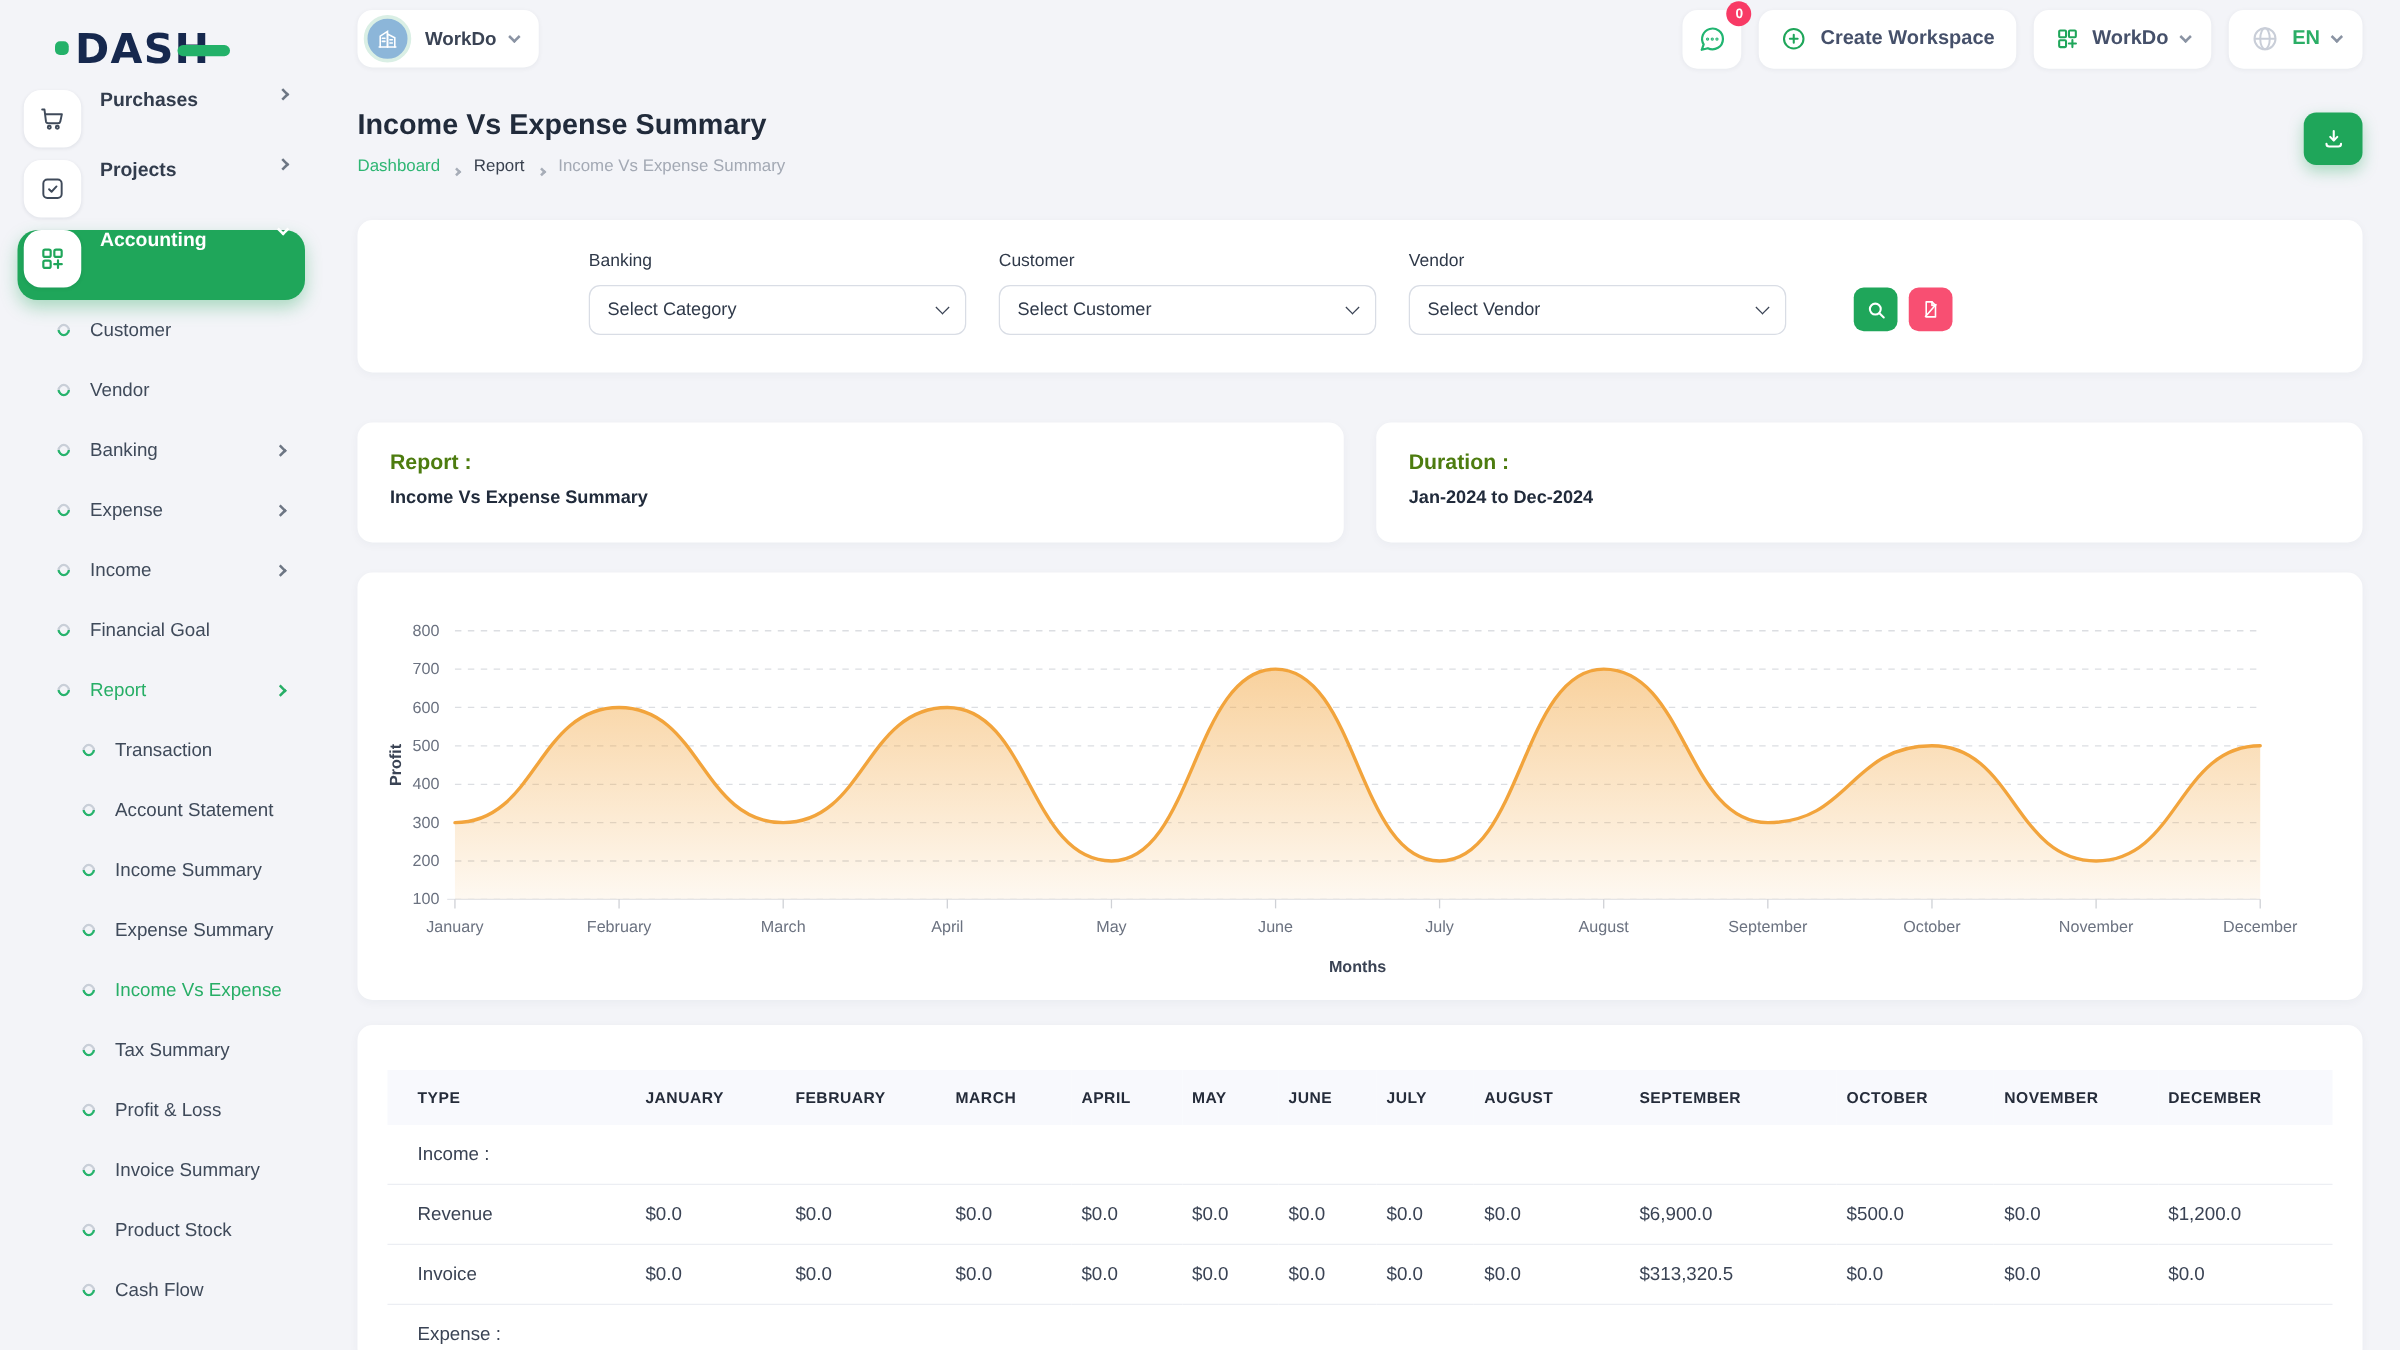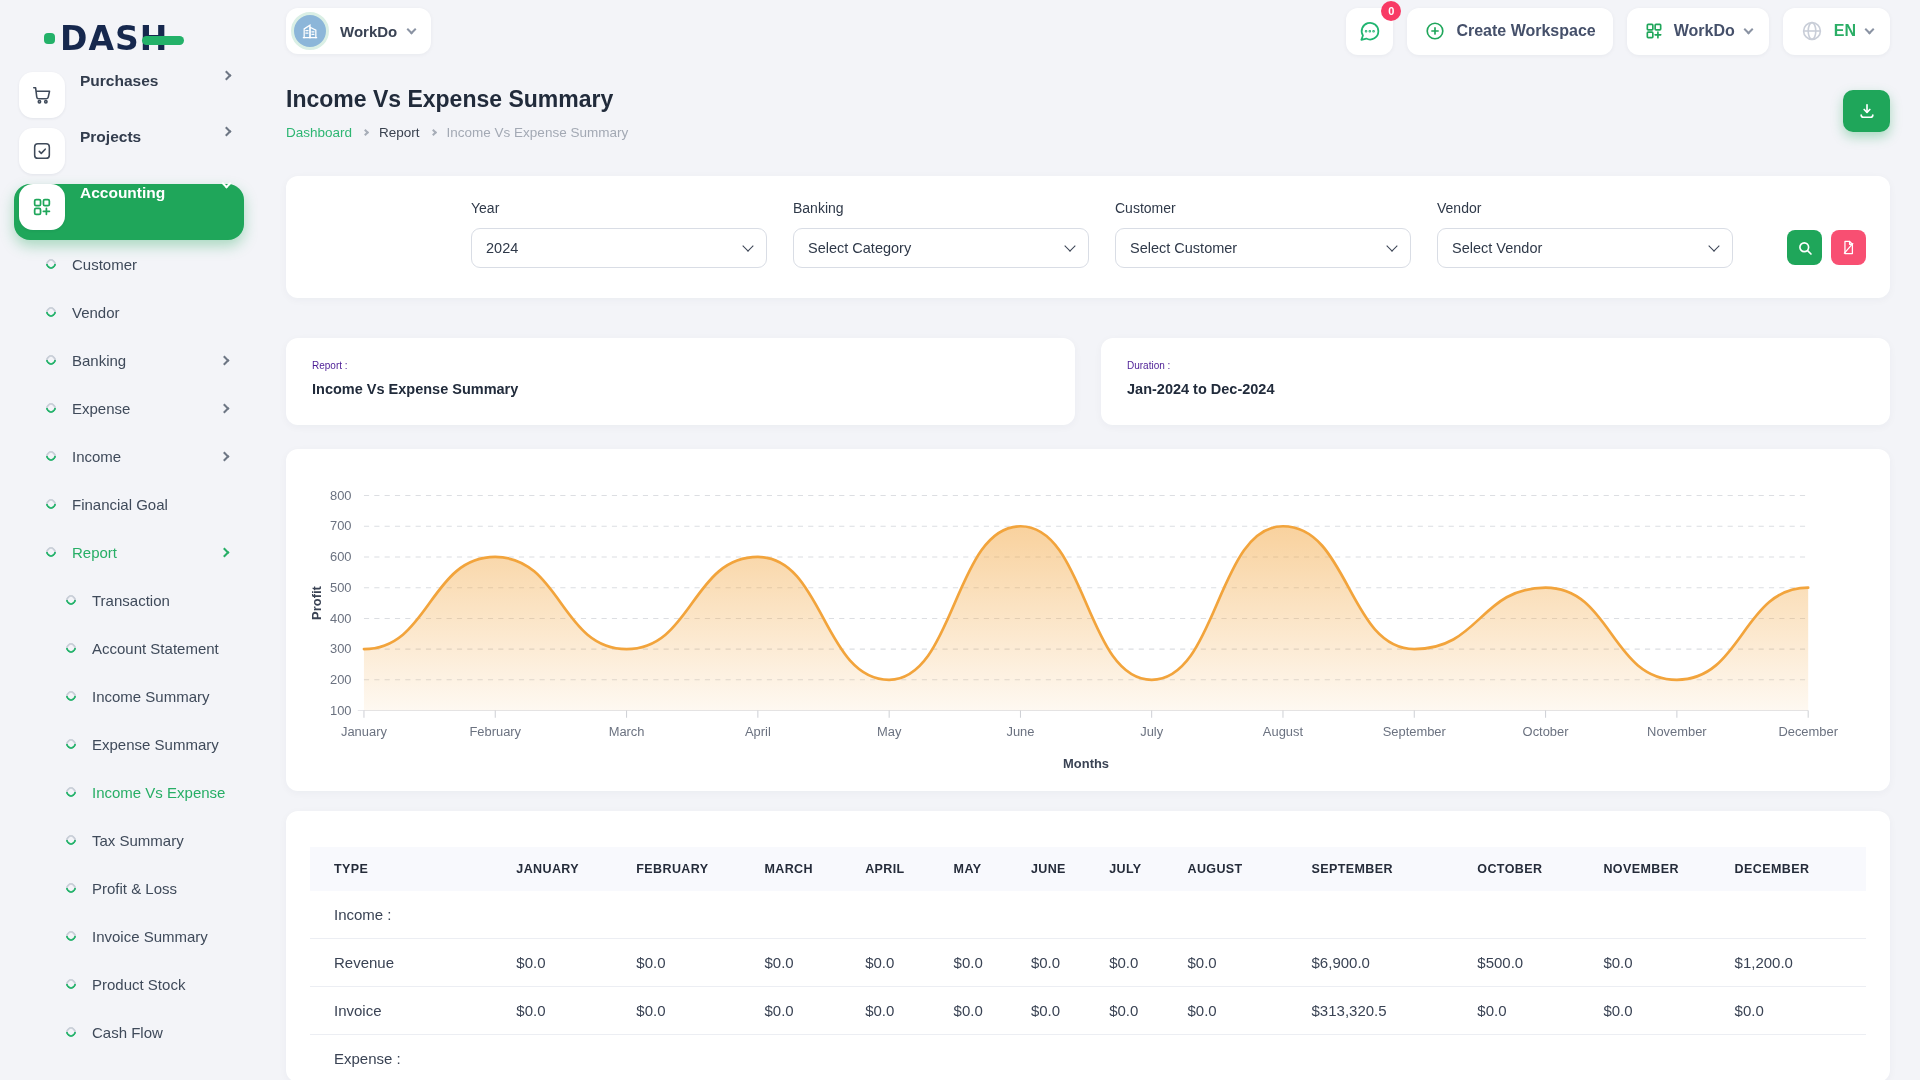--- a/index.html
+++ b/index.html
@@ -45,21 +45,21 @@
   .ws-name{font-size:15px;font-weight:700;color:#3a4354}
   .tb-right{display:flex;align-items:center;gap:14px}
   .icon-btn{position:relative;width:47px;height:47px;background:#fff;border-radius:12px;display:flex;align-items:center;justify-content:center;box-shadow:0 1px 4px rgba(25,35,60,.05);cursor:pointer;border:none}
   .badge{position:absolute;top:-7px;right:-8px;min-width:20px;height:20px;padding:0 4px;border-radius:10px;background:#f83a65;color:#fff;font-size:11px;font-weight:700;display:flex;align-items:center;justify-content:center}
   .pill-btn{display:flex;align-items:center;gap:10px;background:#fff;border-radius:12px;height:47px;padding:0 17px;font-size:16px;color:#45506a;font-weight:600;box-shadow:0 1px 4px rgba(25,35,60,.05);cursor:pointer;border:none;font-family:inherit}
   .pill-btn .caret{color:#8a93a3}
   .lang-txt{color:#2bae66;font-weight:700}
 
   .page-head{display:flex;justify-content:space-between;align-items:flex-start;margin-top:32px}
   .page-title{margin:0;font-size:23px;font-weight:700;color:#212b3b}
-  .breadcrumb{margin-top:12px;font-size:13.5px;display:flex;gap:11px;align-items:center}
+  .breadcrumb{margin-top:12px;font-size:13.5px;display:flex;gap:11px;align-items:flex-end}
   .breadcrumb .caret{width:5px;height:5px;color:#a7adb8}
   .bc-link{color:#2eb673;cursor:pointer}
   .bc-mid{color:#39414f;cursor:pointer}
   .bc-cur{color:#a3a9b4}
   .dl-btn{width:47px;height:42px;background:#1fa65a;border:none;border-radius:10px;display:flex;align-items:center;justify-content:center;cursor:pointer;box-shadow:0 5px 12px rgba(31,166,90,.35);margin-top:4px}
 
   .card{background:#fff;border-radius:12px;box-shadow:0 2px 8px rgba(30,40,70,.04)}
 
   .filter-card{margin-top:36px;padding:24px 24px 30px 185px;display:flex;align-items:flex-end;gap:26px}
   .ffield{width:302px}
@@ -67,21 +67,21 @@
   .select-wrap{position:relative}
   .select-wrap select{width:100%;height:40px;border:1px solid #d9dde5;border-radius:9px;padding:0 34px 0 14px;font-size:14.5px;color:#2f3949;background:#fff;appearance:none;-webkit-appearance:none;font-family:inherit;cursor:pointer}
   .select-caret{position:absolute;right:15px;top:14px;width:8px;height:8px;border-right:1.8px solid #3a4354;border-bottom:1.8px solid #3a4354;transform:rotate(45deg);pointer-events:none}
   .ficons{display:flex;gap:9px;margin-left:28px;padding-bottom:3px}
   .sq-btn{width:35px;height:35px;border-radius:8px;border:none;display:flex;align-items:center;justify-content:center;cursor:pointer}
   .sq-btn.search{background:#1fa65a}
   .sq-btn.reset{background:#f84f72}
 
   .sum-row{display:flex;gap:26px;margin-top:40px}
   .sum-card{flex:1;padding:22px 26px 28px}
-  .sum-label{font-size:10px;font-weight:400;color:#4c1d95}
+  .sum-label{font-size:17px;font-weight:700;color:#4d7c0f}
   .sum-value{font-size:14.5px;font-weight:700;color:#212b3b;margin-top:10px}
 
   .chart-card{margin-top:24px;padding:28px 26px 12px 18px}
   .chart-svg{width:100%}
 
   .table-card{margin-top:20px;padding:36px 24px 0}
   table{width:100%;border-collapse:collapse;table-layout:fixed}
   thead th{background:#f8f9fd;font-size:12.5px;font-weight:700;color:#252c3a;text-transform:uppercase;letter-spacing:.4px;text-align:left;padding:15px 8px}
   thead th:first-child{padding-left:24px}
   tbody td{font-size:15px;color:#3a4354;padding:15px 8px;border-top:1px solid #eceef3}
@@ -284,27 +284,20 @@
     <button class="dl-btn">
       <svg viewBox="0 0 24 24" width="20" height="20" fill="none" stroke="#fff" stroke-width="2" stroke-linecap="round" stroke-linejoin="round">
           <path d="M12 4.5v8.8"></path>
           <path d="M8.6 10.2l3.4 3.4 3.4-3.4"></path>
           <path d="M5 16.8c0 1.6 1.1 2.7 2.6 2.7h8.8c1.5 0 2.6-1.1 2.6-2.7"></path>
         </svg>
     </button>
   </div>
 
   <div class="card filter-card">
-    <div class="ffield">
-      <label>Year</label>
-      <div class="select-wrap">
-        <select><option>2024</option></select>
-        <span class="select-caret"></span>
-      </div>
-    </div>
     <div class="ffield">
       <label>Banking</label>
       <div class="select-wrap">
         <select><option>Select Category</option></select>
         <span class="select-caret"></span>
       </div>
     </div>
     <div class="ffield">
       <label>Customer</label>
       <div class="select-wrap">

